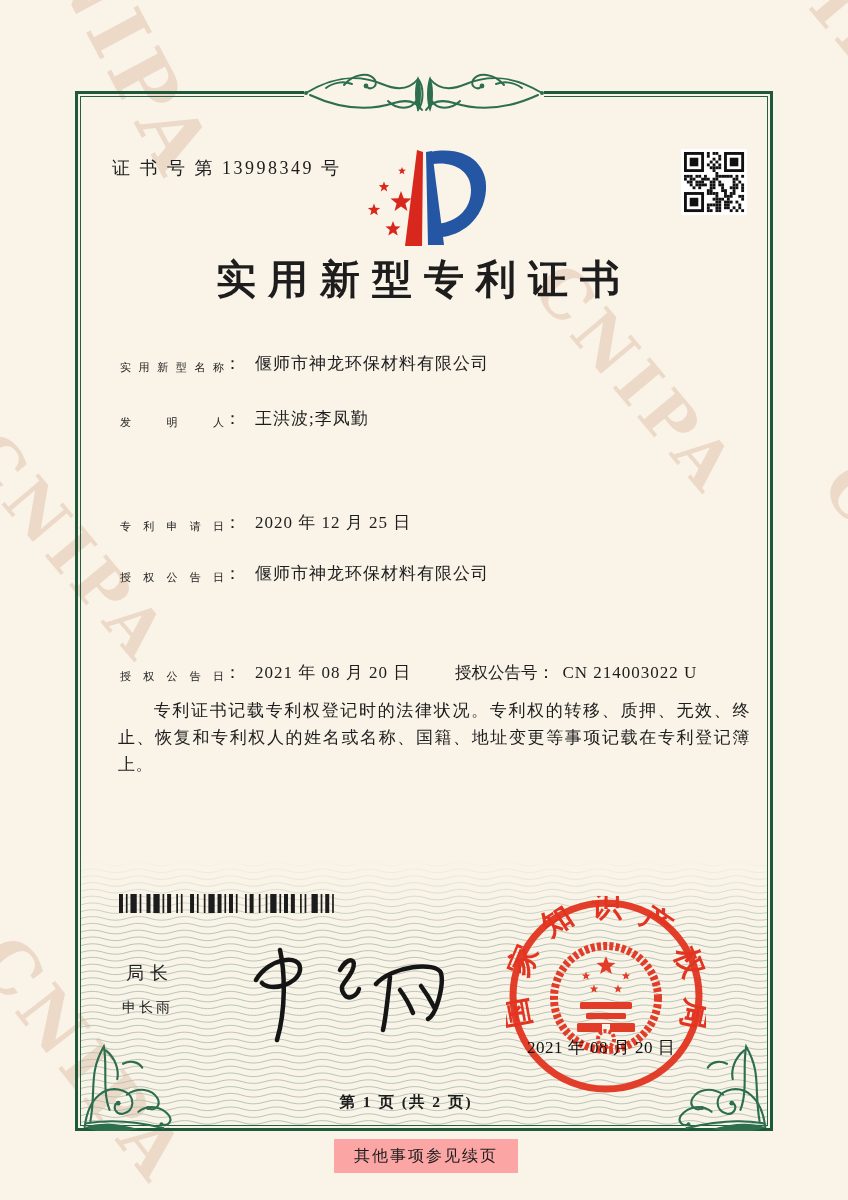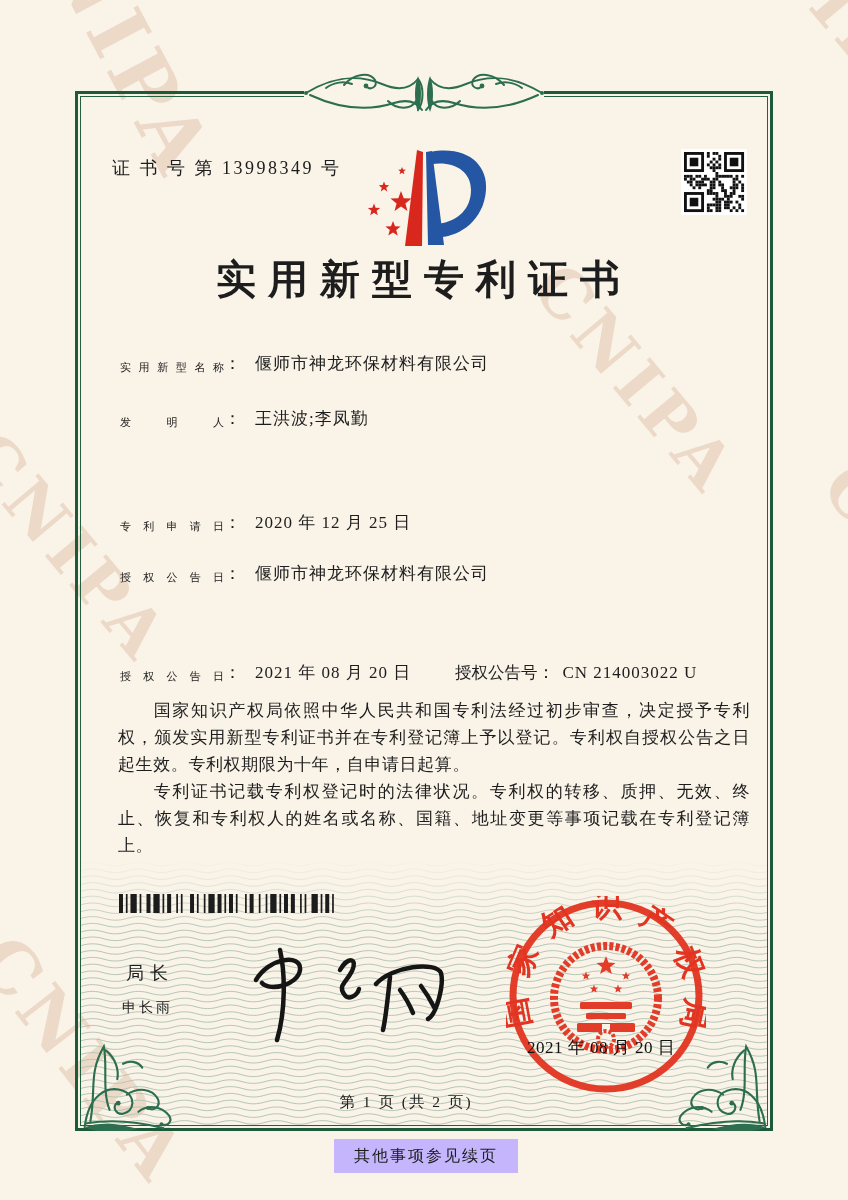--- a/index.html
+++ b/index.html
@@ -24,23 +24,23 @@
   .fpair2 .flabel2{font-size:16.5px;}
   .fpair2 .fvalue{margin-left:8px;}
   .bodytext{position:absolute;left:118px;top:697px;width:632px;}
   .bodytext p{margin:0;font-size:17px;line-height:27px;text-indent:2.1em;text-align:justify;letter-spacing:0.6px;}
   .barcode{position:absolute;left:119px;top:894px;}
   .director-title{position:absolute;left:126px;top:961px;font-size:18px;letter-spacing:6px;}
   .director-name{position:absolute;left:122px;top:999px;font-size:14px;letter-spacing:3px;}
   .signature{position:absolute;left:240px;top:940px;}
   .seal{position:absolute;left:506px;top:896px;}
   .sealdate{position:absolute;left:527px;top:1036px;width:170px;font-size:17px;letter-spacing:0.5px;z-index:5;color:#111;}
-  .pageind{position:absolute;left:75px;top:1092px;width:662px;text-align:center;font-size:15.5px;letter-spacing:2px;}
+  .pageind{position:absolute;left:75px;top:1092px;width:662px;text-align:center;font-size:15.5px;letter-spacing:2px;font-weight:bold;}
   .footnote{position:absolute;left:334px;top:1139px;width:184px;height:34px;line-height:34px;
-      background:#c4b5fd;text-align:center;font-size:16px;letter-spacing:2px;}
+      background:#fca5a5;text-align:center;font-size:16px;letter-spacing:2px;}
   .topornament{position:absolute;left:304px;top:66px;}
   .corner-fl{position:absolute;}
   .corner-fl.bl{left:80px;top:1035px;}
   .corner-fl.br{left:658px;top:1035px;transform:scaleX(-1);}
 </style>
 </head>
 <body>
 
 <div class="page">
 
@@ -336,21 +336,20 @@
     <span class="flabel">授权公告日</span><span>：</span><span class="fvalue">偃师市神龙环保材料有限公司</span>
   </div>
   <div class="frow" style="top:661px">
     <span class="flabel">授权公告日</span><span>：</span><span class="fvalue">2021 年 08 月 20 日</span>
     <span class="fpair2">
       <span class="flabel2">授权公告号</span><span>：</span><span class="fvalue">CN 214003022 U</span>
     </span>
   </div>
 
   <div class="bodytext">
-    <p>国家知识产权局依照中华人民共和国专利法经过初步审查，决定授予专利权，颁发实用新型专利证书并在专利登记簿上予以登记。专利权自授权公告之日起生效。专利权期限为十年，自申请日起算。</p>
     <p>专利证书记载专利权登记时的法律状况。专利权的转移、质押、无效、终止、恢复和专利权人的姓名或名称、国籍、地址变更等事项记载在专利登记簿上。</p>
   </div>
 
   <svg class="barcode" width="220" height="19" viewBox="0 0 220 19">
     <g id="barcode-bars" fill="#1c1c1c">
         <rect x="0.00" y="0" width="3.98" height="19"></rect>
         <rect x="6.88" y="0" width="1.69" height="19"></rect>
         <rect x="11.46" y="0" width="6.28" height="19"></rect>
         <rect x="20.63" y="0" width="1.69" height="19"></rect>
         <rect x="27.50" y="0" width="3.98" height="19"></rect>

